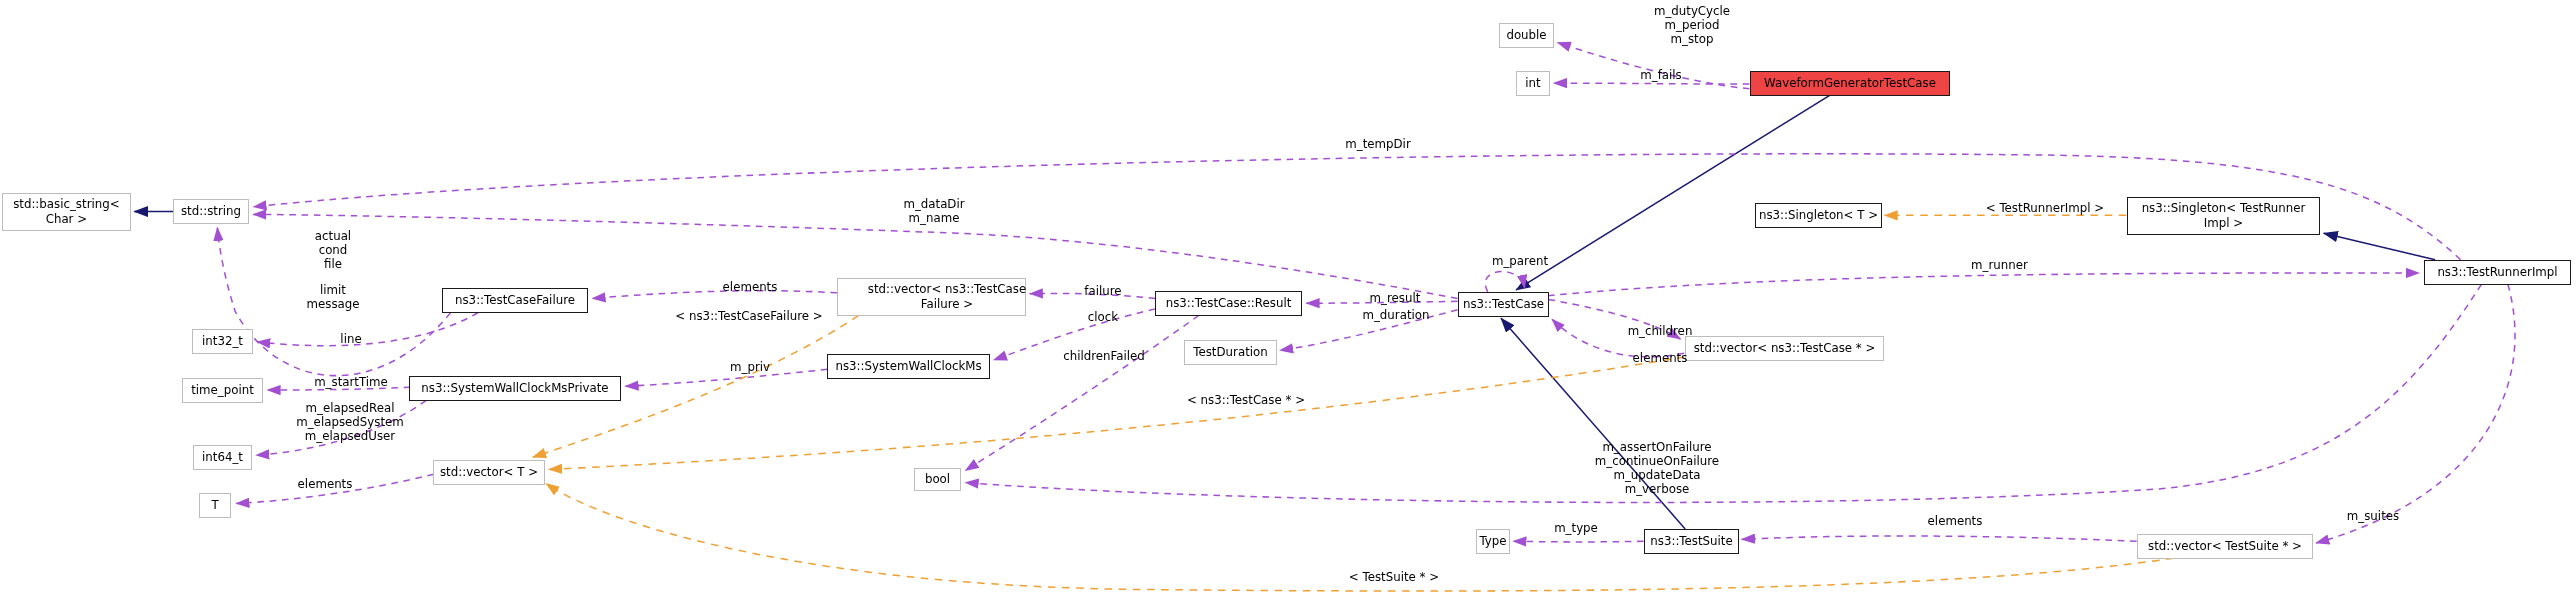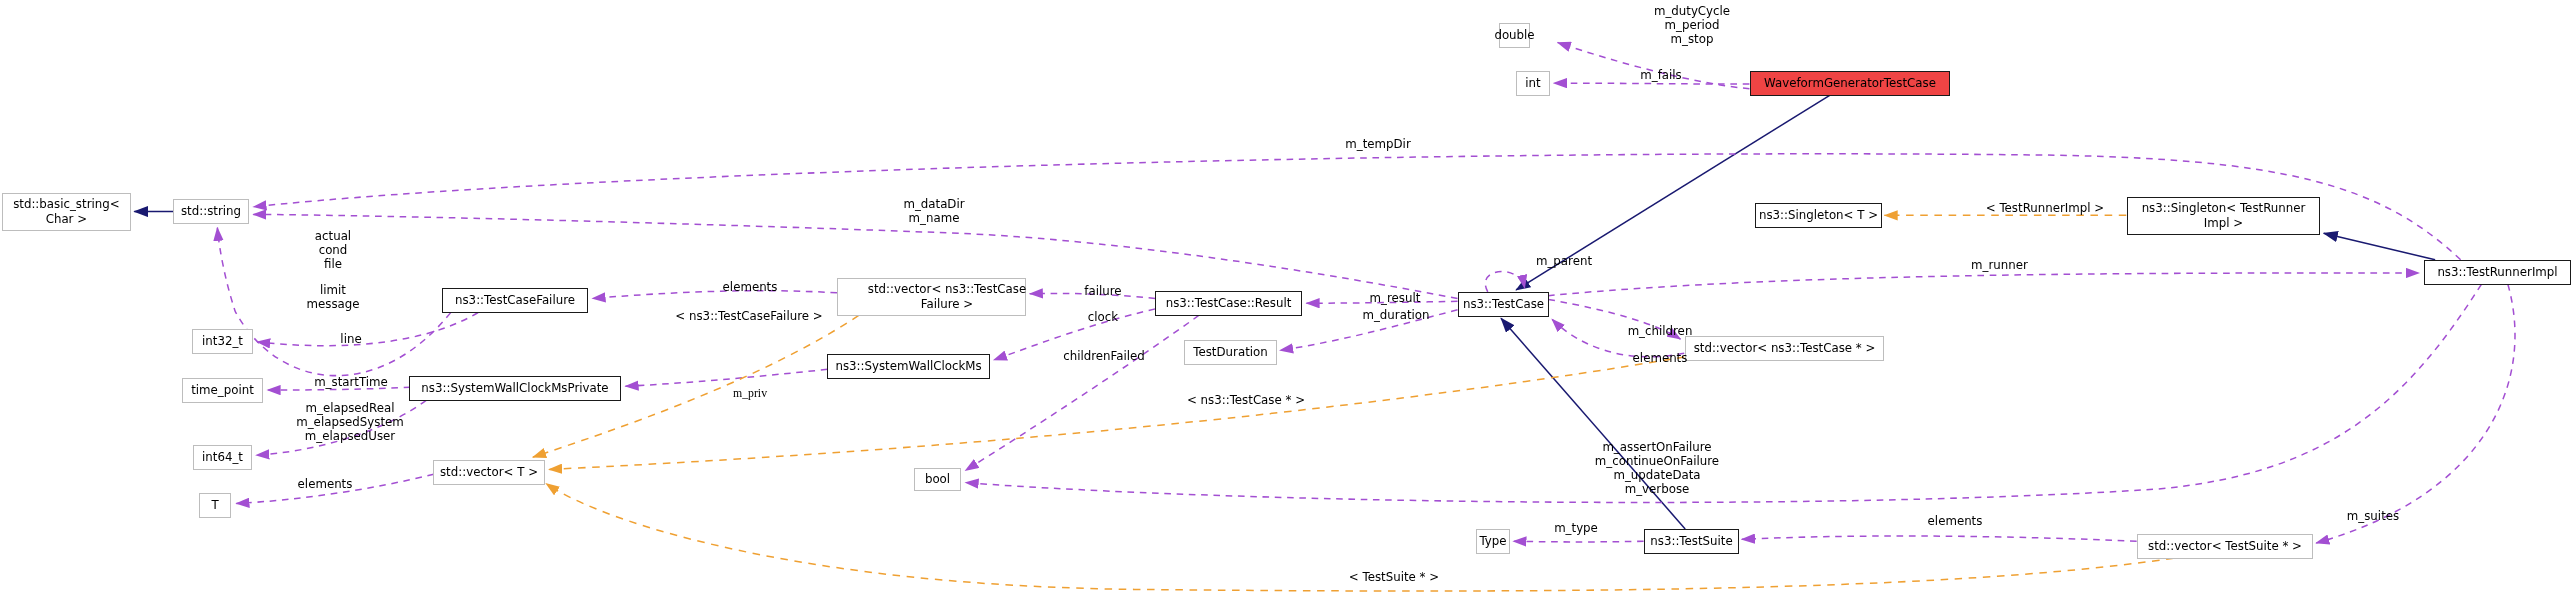--- a/index.html
+++ b/index.html
@@ -139,21 +139,21 @@
       </div>
       <div class="node plain" style="left: 1476px; top: 529px; width: 34px; height: 24.6px;">
         <span>Type</span>
       </div>
       <div class="node doc" style="left: 1644px; top: 529px; width: 95px; height: 24.6px;">
         <span>ns3::TestSuite</span>
       </div>
       <div class="node plain" style="left: 2137px; top: 534px; width: 176px; height: 24.6px;">
         <span>std::vector&lt; TestSuite * &gt;</span>
       </div>
-      <div class="node plain" style="left: 1499px; top: 23px; width: 31px; height: 24.6px;">
+      <div class="node plain" style="left: 1499px; top: 23px; width: 55px; height: 24.6px;">
         <span>double</span>
       </div>
       <div class="node plain" style="left: 1516px; top: 71px; width: 34px; height: 24.6px;">
         <span>int</span>
       </div>
       <div class="node current" style="left: 1750px; top: 71px; width: 200px; height: 24.6px;">
         <span>WaveformGeneratorTestCase</span>
       </div>
     </div>
   <div id="label-layer">
@@ -184,41 +184,41 @@
       </div>
       <div class="edge-label" style="left: 750px; top: 280px;">
         <span style="display: block;">elements</span>
       </div>
       <div class="edge-label" style="left: 1103px; top: 284px;">
         <span style="display: block;">failure</span>
       </div>
       <div class="edge-label" style="left: 1103px; top: 310px;">
         <span style="display: block;">clock</span>
       </div>
-      <div class="edge-label" style="left: 750px; top: 386px; font-family: Liberation Serif, serif;">
+      <div class="edge-label" style="left: 750px; top: 360px;">
         <span style="display: block;">m_priv</span>
       </div>
       <div class="edge-label" style="left: 351px; top: 375px;">
         <span style="display: block;">m_startTime</span>
       </div>
       <div class="edge-label" style="left: 350px; top: 401px;">
         <span style="display: block;">m_elapsedReal</span>
         <span style="display: block;">m_elapsedSystem</span>
         <span style="display: block;">m_elapsedUser</span>
       </div>
       <div class="edge-label" style="left: 1104px; top: 349px;">
         <span style="display: block;">childrenFailed</span>
       </div>
       <div class="edge-label" style="left: 1395px; top: 291px;">
         <span style="display: block;">m_result</span>
       </div>
       <div class="edge-label" style="left: 1396px; top: 308px;">
         <span style="display: block;">m_duration</span>
       </div>
-      <div class="edge-label" style="left: 1564px; top: 254px;">
+      <div class="edge-label" style="left: 1520px; top: 254px;">
         <span style="display: block;">m_parent</span>
       </div>
       <div class="edge-label" style="left: 1660px; top: 312px; margin-top: 12px;">
         <span style="display: block;">m_children</span>
       </div>
       <div class="edge-label" style="left: 1660px; top: 351px;">
         <span style="display: block;">elements</span>
       </div>
       <div class="edge-label" style="left: 1980px; top: 258px; padding-left: 39px;">
         <span style="display: block;">m_runner</span>

